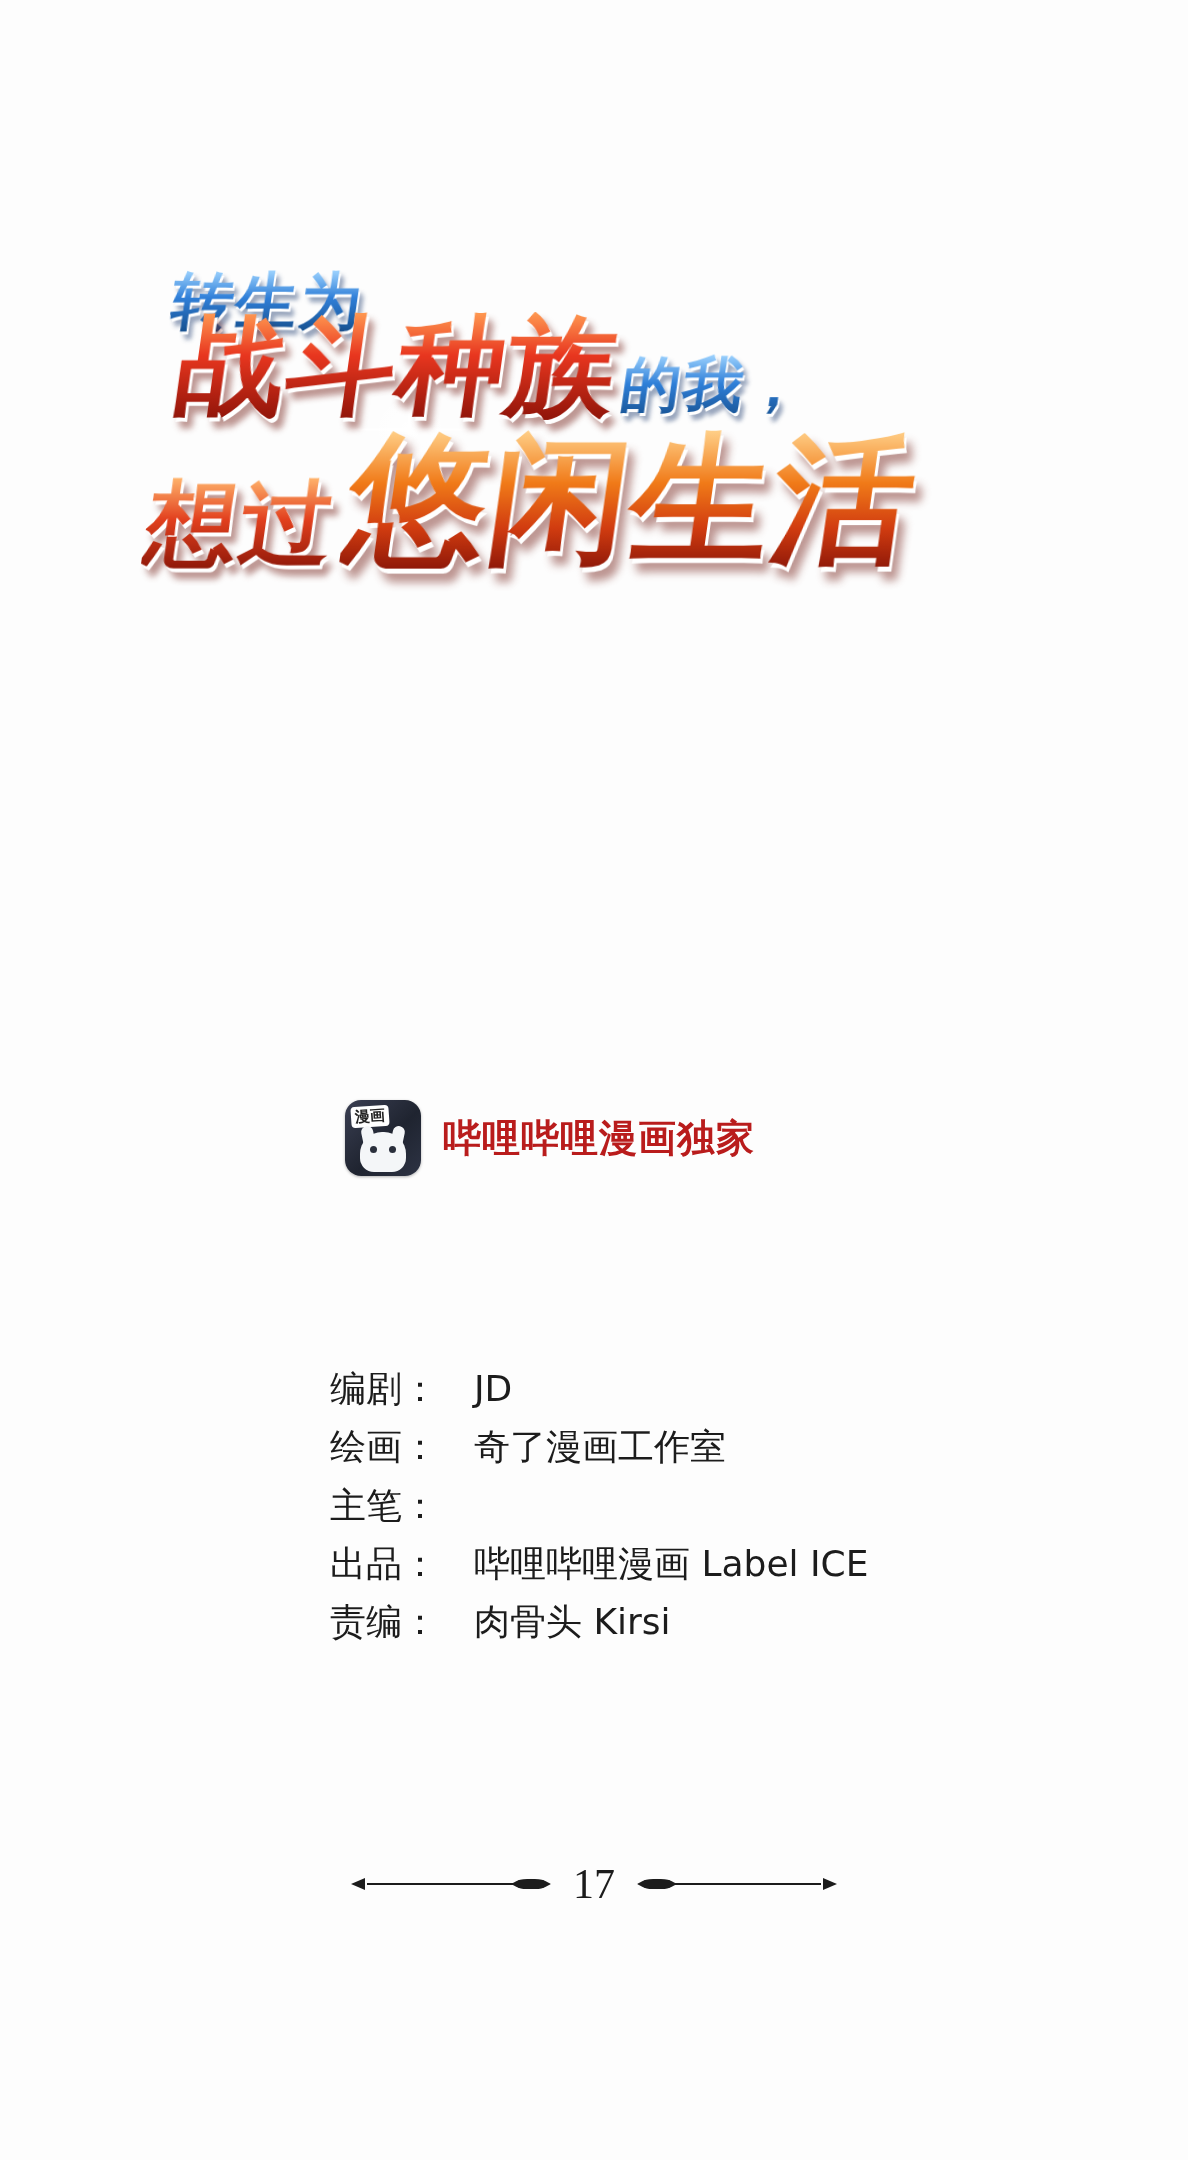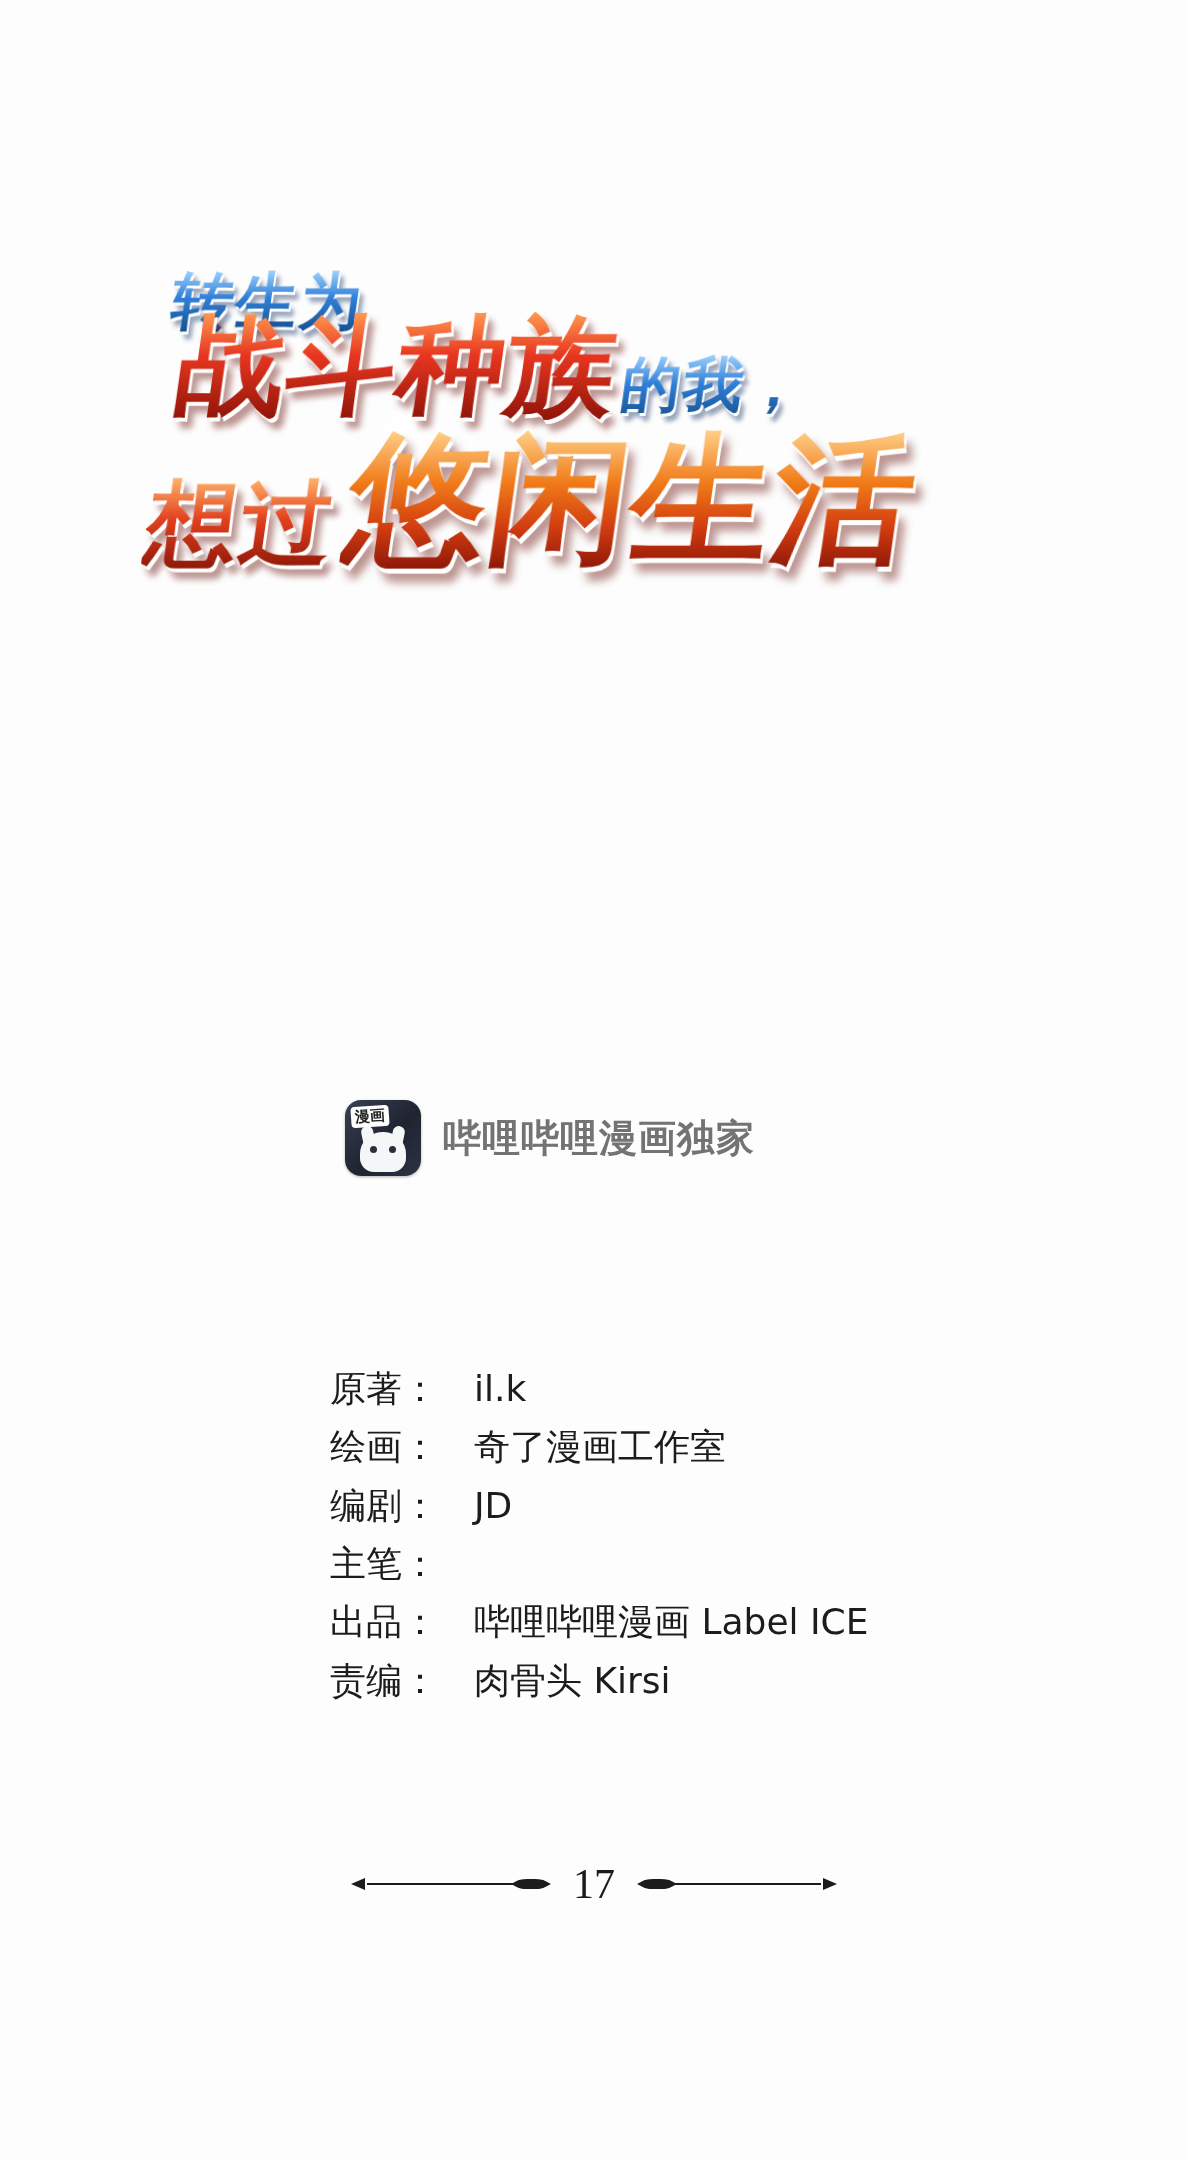--- a/index.html
+++ b/index.html
@@ -195,21 +195,21 @@
     height: 20px;
     background: #f4f6f8;
     border-radius: 6px 6px 0 0;
   }
   .badge-logo .ear-l { left: 17px; transform: rotate(-12deg); }
   .badge-logo .ear-r { right: 17px; transform: rotate(12deg); }
 
   .badge-text {
     font-size: 38px;
     font-weight: bold;
-    color: #737373;
+    color: #b91c1c;
     letter-spacing: 1px;
     font-family: "DejaVu Sans", "Liberation Sans", sans-serif;
   }
 
   
   .credits {
     position: absolute;
     left: 330px;
     top: 1360px;
     font-size: 36px;
@@ -308,30 +308,26 @@
       <span class="tag">漫画</span>
       <span class="ear-l"></span>
       <span class="ear-r"></span>
       <span class="face"></span>
     </div>
     <div class="badge-text">哔哩哔哩漫画独家</div>
   </div>
 
   <div class="credits">
     <div class="credit-row">
-      <span class="credit-label">原著：</span>
-      <span class="credit-value">il.k</span>
+      <span class="credit-label">编剧：</span>
+      <span class="credit-value">JD</span>
     </div>
     <div class="credit-row">
       <span class="credit-label">绘画：</span>
       <span class="credit-value">奇了漫画工作室</span>
-    </div>
-    <div class="credit-row">
-      <span class="credit-label">编剧：</span>
-      <span class="credit-value">JD</span>
     </div>
     <div class="credit-row">
       <span class="credit-label">主笔：</span>
     </div>
     <div class="credit-row">
       <span class="credit-label">出品：</span>
       <span class="credit-value">哔哩哔哩漫画 Label ICE</span>
     </div>
     <div class="credit-row">
       <span class="credit-label">责编：</span>

